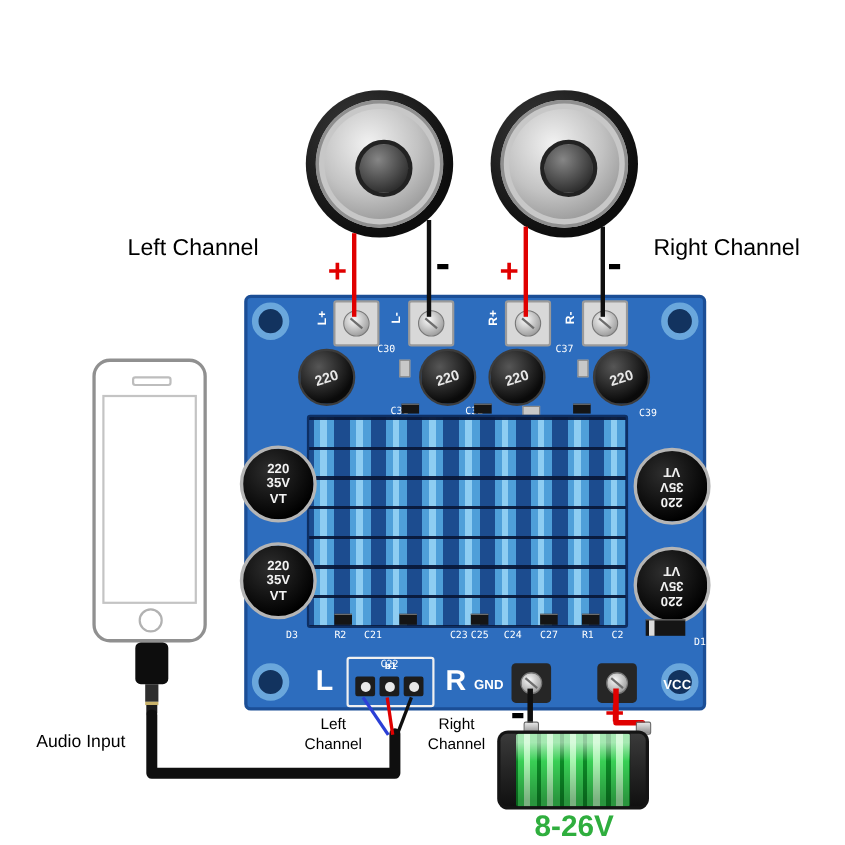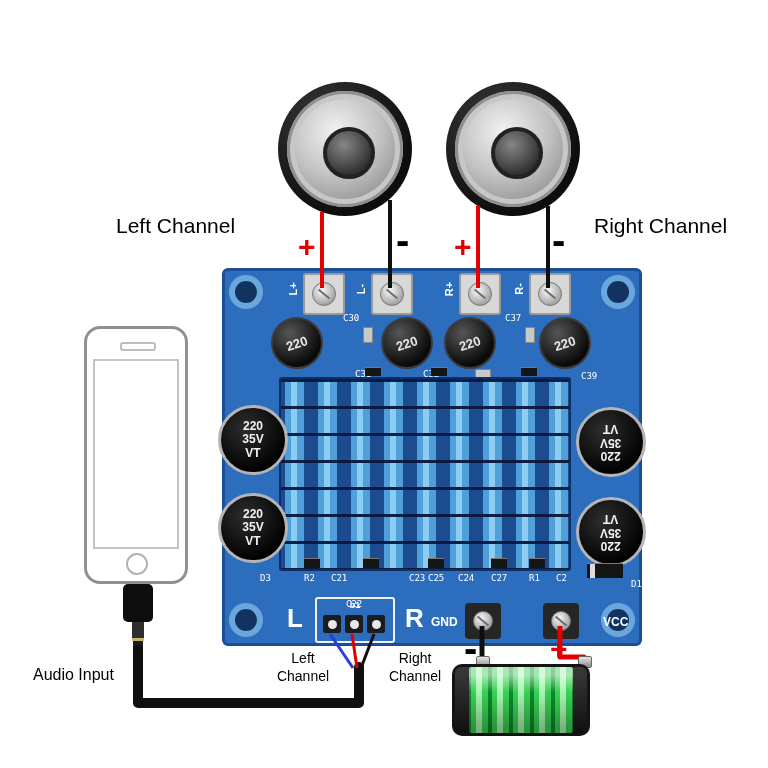--- a/index.html
+++ b/index.html
@@ -293,20 +293,21 @@
     <polyline points="560,626 560,657 584,657 584,668" fill="none" stroke="#e00000" stroke-width="5" stroke-linejoin="round"></polyline>
   </svg>
 
   <div class="bat-term" style="left:476px;top:656px;"></div>
   <div class="bat-term" style="left:578px;top:656px;"></div>
   <div class="battery">
     <div class="bat-end"></div>
     <div class="bat-cells"></div>
     <div class="bat-end right"></div>
   </div>
+  <div class="voltage">8-26V</div>
 
   <div class="sign minus" style="left:464px;top:628px;">-</div>
   <div class="sign plus" style="left:550px;top:634px;">+</div>
 
   <div class="note" style="left:33px;top:666px;font-size:16px;">Audio Input</div>
   <div class="note" style="left:268px;top:650px;width:70px;text-align:center;font-size:14px;line-height:1.25;">Left Channel</div>
   <div class="note" style="left:378px;top:650px;width:74px;text-align:center;font-size:14px;line-height:1.25;">Right Channel</div>
 
 </div>
 

